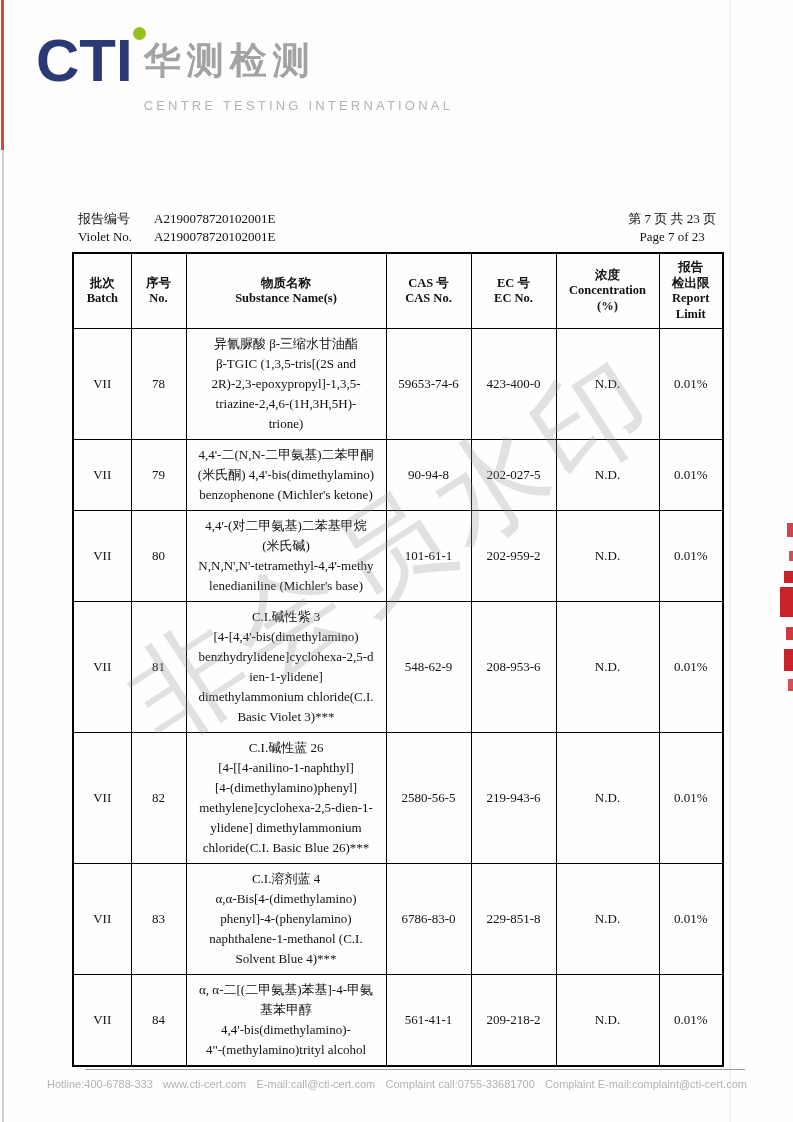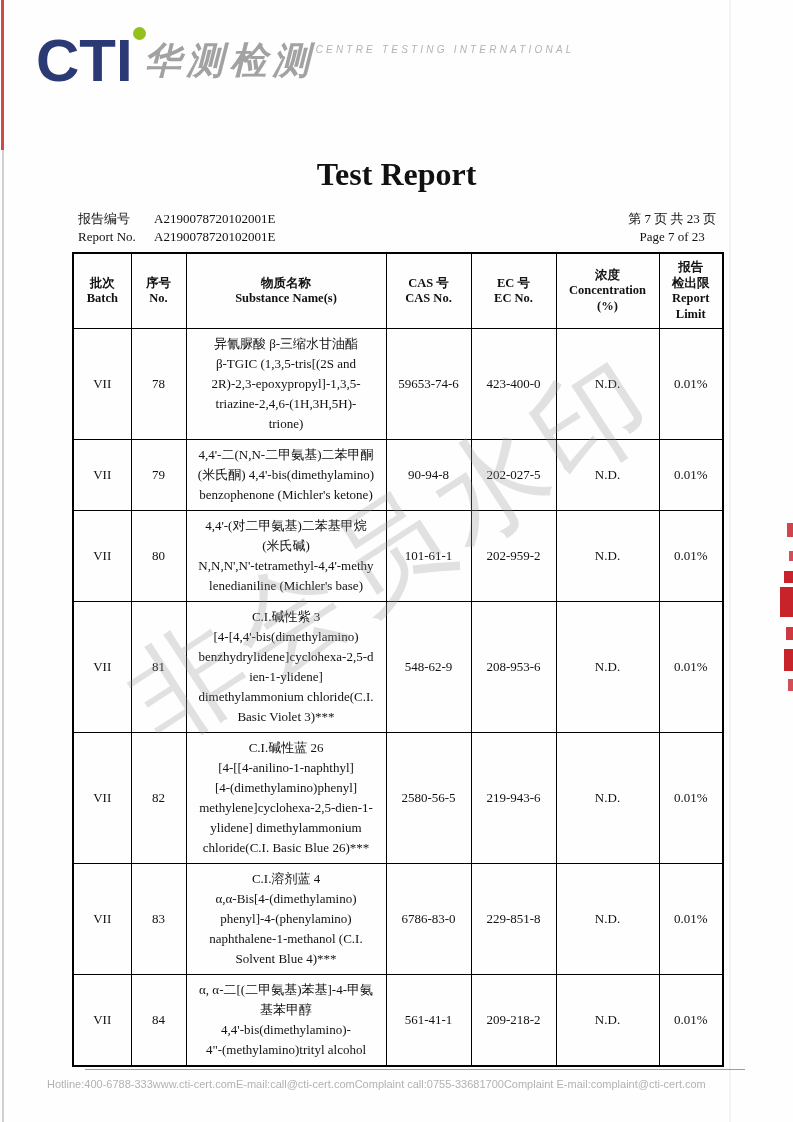--- a/index.html
+++ b/index.html
@@ -12,25 +12,25 @@
   
   .edge-left-gray { position:absolute; left:2px; top:0; width:2px; height:1122px; background:rgba(170,170,170,.55); }
   .edge-left-red  { position:absolute; left:1px; top:0; width:3px; height:150px; background:#d04a41; }
   .edge-right-faint { position:absolute; left:729px; top:0; width:2px; height:1122px; background:rgba(0,0,0,.045); }
 
   
   .logo { position:absolute; left:36px; top:32px; display:flex; align-items:flex-start; gap:11px; }
   .cti { position:relative; font-family:"Liberation Sans","DejaVu Sans",sans-serif; font-weight:bold;
          font-size:60px; line-height:58px; color:#2b3a74; letter-spacing:0px; }
   .cti-dot { position:absolute; right:-1px; top:-7px; width:13px; height:13px; border-radius:50%; background:#95c11f; }
-  .logo-right { display:flex; flex-direction:row; margin-top:9px;font-style:italic; }
+  .logo-right { display:flex; flex-direction:column; margin-top:9px; }
   .logo-zh { font-family:"Liberation Sans","DejaVu Sans",sans-serif; font-size:37px; line-height:40px;
              color:#a2a2a2; letter-spacing:6px; font-weight:bold; }
-  .logo-en { font-family:"Liberation Sans","DejaVu Sans",sans-serif; font-size:10px; color:#b3b3b3;
-             letter-spacing:3.2px; margin-top:3px; white-space:nowrap; }
+  .logo-en { font-family:"Liberation Sans","DejaVu Sans",sans-serif; font-size:13px; color:#b3b3b3;
+             letter-spacing:3.2px; margin-top:17px; white-space:nowrap; }
 
   
   .title-zh { position:absolute; top:110px; left:0; width:100%; text-align:center;
               font-size:38px; font-weight:bold; letter-spacing:5px; }
   .title-en { position:absolute; top:156px; left:0; width:100%; text-align:center;
               font-size:32px; font-weight:bold; }
 
   
   .report-info { position:absolute; top:210px; left:78px; font-size:13px; line-height:18px; }
   .report-info .row { display:flex; }
@@ -59,21 +59,21 @@
   .edge-seal span:nth-child(2){ top:28px;width:4px;  height:10px; opacity:.8;}
   .edge-seal span:nth-child(3){ top:48px;width:9px;  height:12px; }
   .edge-seal span:nth-child(4){ top:64px;width:13px; height:30px; }
   .edge-seal span:nth-child(5){ top:104px;width:7px; height:13px; opacity:.9;}
   .edge-seal span:nth-child(6){ top:126px;width:9px; height:22px; }
   .edge-seal span:nth-child(7){ top:156px;width:5px; height:12px; opacity:.8;}
 
   
   .footer-line { position:absolute; left:85px; top:1069px; width:660px; height:1px; background:#9c9c9c; }
   .footer { position:absolute; left:47px; top:1078px; width:700px; display:flex;
-            font-family:"Liberation Sans","DejaVu Sans",sans-serif;
+            justify-content:space-between; font-family:"Liberation Sans","DejaVu Sans",sans-serif;
             font-size:11px; color:#b2b2b2; }
   .company { position:absolute; right:2px; top:1085px; font-family:"Liberation Sans","DejaVu Sans",sans-serif;
              font-size:24px; font-weight:bold; color:#fe4405; letter-spacing:1px; }
 </style>
 </head>
 <body>
 
 <div class="page">
 
   <div class="edge-left-gray"></div>
@@ -82,29 +82,28 @@
 
   <div class="logo">
     <div class="cti">CTI</div>
     <div class="logo-right">
       <div class="logo-zh">华测检测</div>
       <div class="logo-en">CENTRE TESTING INTERNATIONAL</div>
     </div>
   </div>
   <div class="cti-dot" style="position:absolute;left:133px;top:27px;"></div>
 
-  <div class="title-en">Test Report</div>
 
   <div class="report-info">
     <div class="row">
       <span class="lbl">报告编号</span>
       <span>A2190078720102001E</span>
     </div>
     <div class="row">
-      <span class="lbl">Report No.</span>
+      <span class="lbl">Violet No.</span>
       <span>A2190078720102001E</span>
     </div>
   </div>
 
   <div class="page-info">
     <div>第 7 页  共 23 页</div>
     <div>Page 7 of 23</div>
   </div>
 
   <div class="tbl-wrap">

